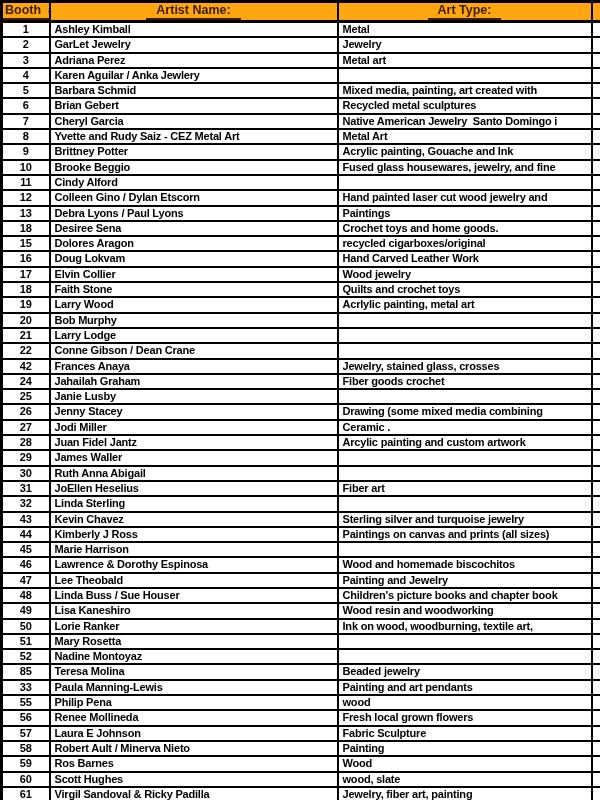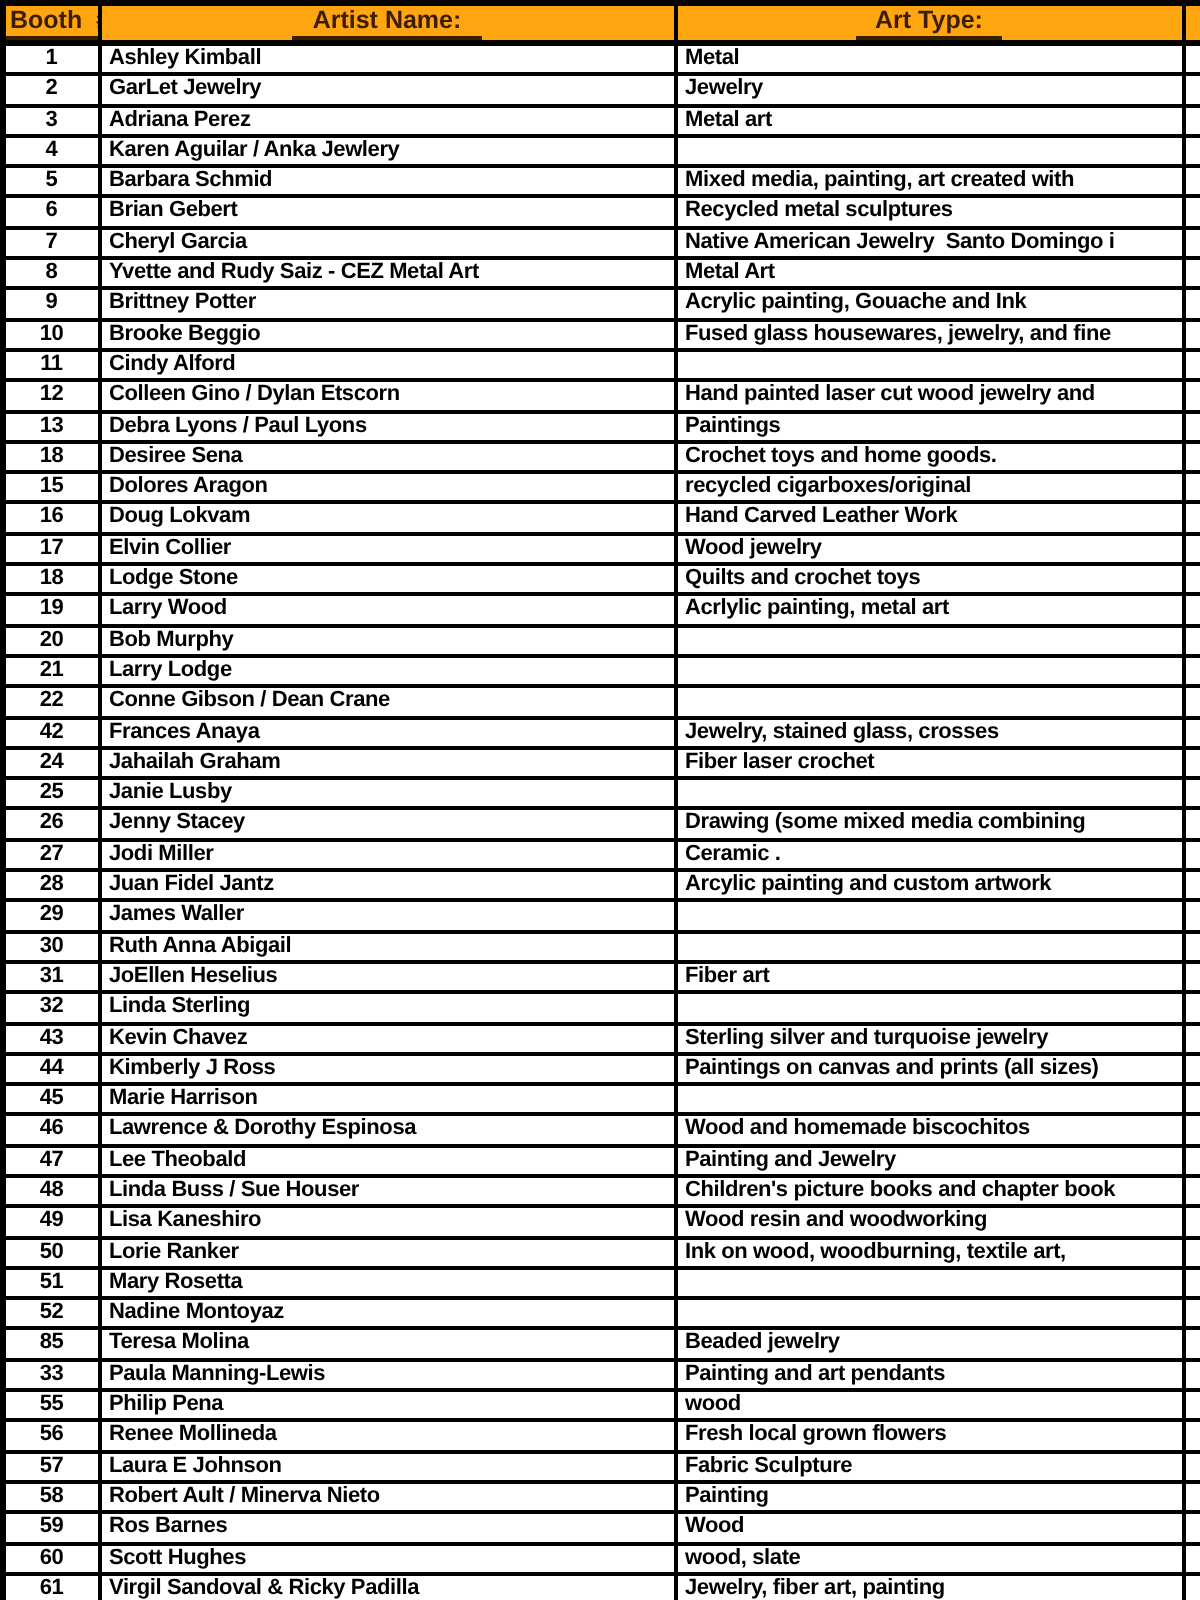--- a/index.html
+++ b/index.html
@@ -191,21 +191,21 @@
 
     <tr>
       <td class="booth">17</td>
       <td class="artist">Elvin Collier</td>
       <td class="arttype">Wood jewelry</td>
       <td class="sliver"></td>
     </tr>
 
     <tr>
       <td class="booth">18</td>
-      <td class="artist">Lodge Stone</td>
+      <td class="artist">Faith Stone</td>
       <td class="arttype">Quilts and crochet toys</td>
       <td class="sliver"></td>
     </tr>
 
     <tr>
       <td class="booth">19</td>
       <td class="artist">Larry Wood</td>
       <td class="arttype">Acrlylic painting, metal art</td>
       <td class="sliver"></td>
     </tr>
@@ -234,21 +234,21 @@
     <tr>
       <td class="booth">42</td>
       <td class="artist">Frances Anaya</td>
       <td class="arttype">Jewelry, stained glass, crosses</td>
       <td class="sliver"></td>
     </tr>
 
     <tr>
       <td class="booth">24</td>
       <td class="artist">Jahailah Graham</td>
-      <td class="arttype">Fiber laser crochet</td>
+      <td class="arttype">Fiber goods crochet</td>
       <td class="sliver"></td>
     </tr>
 
     <tr>
       <td class="booth">25</td>
       <td class="artist">Janie Lusby</td>
       <td class="arttype"></td>
       <td class="sliver"></td>
     </tr>
 

